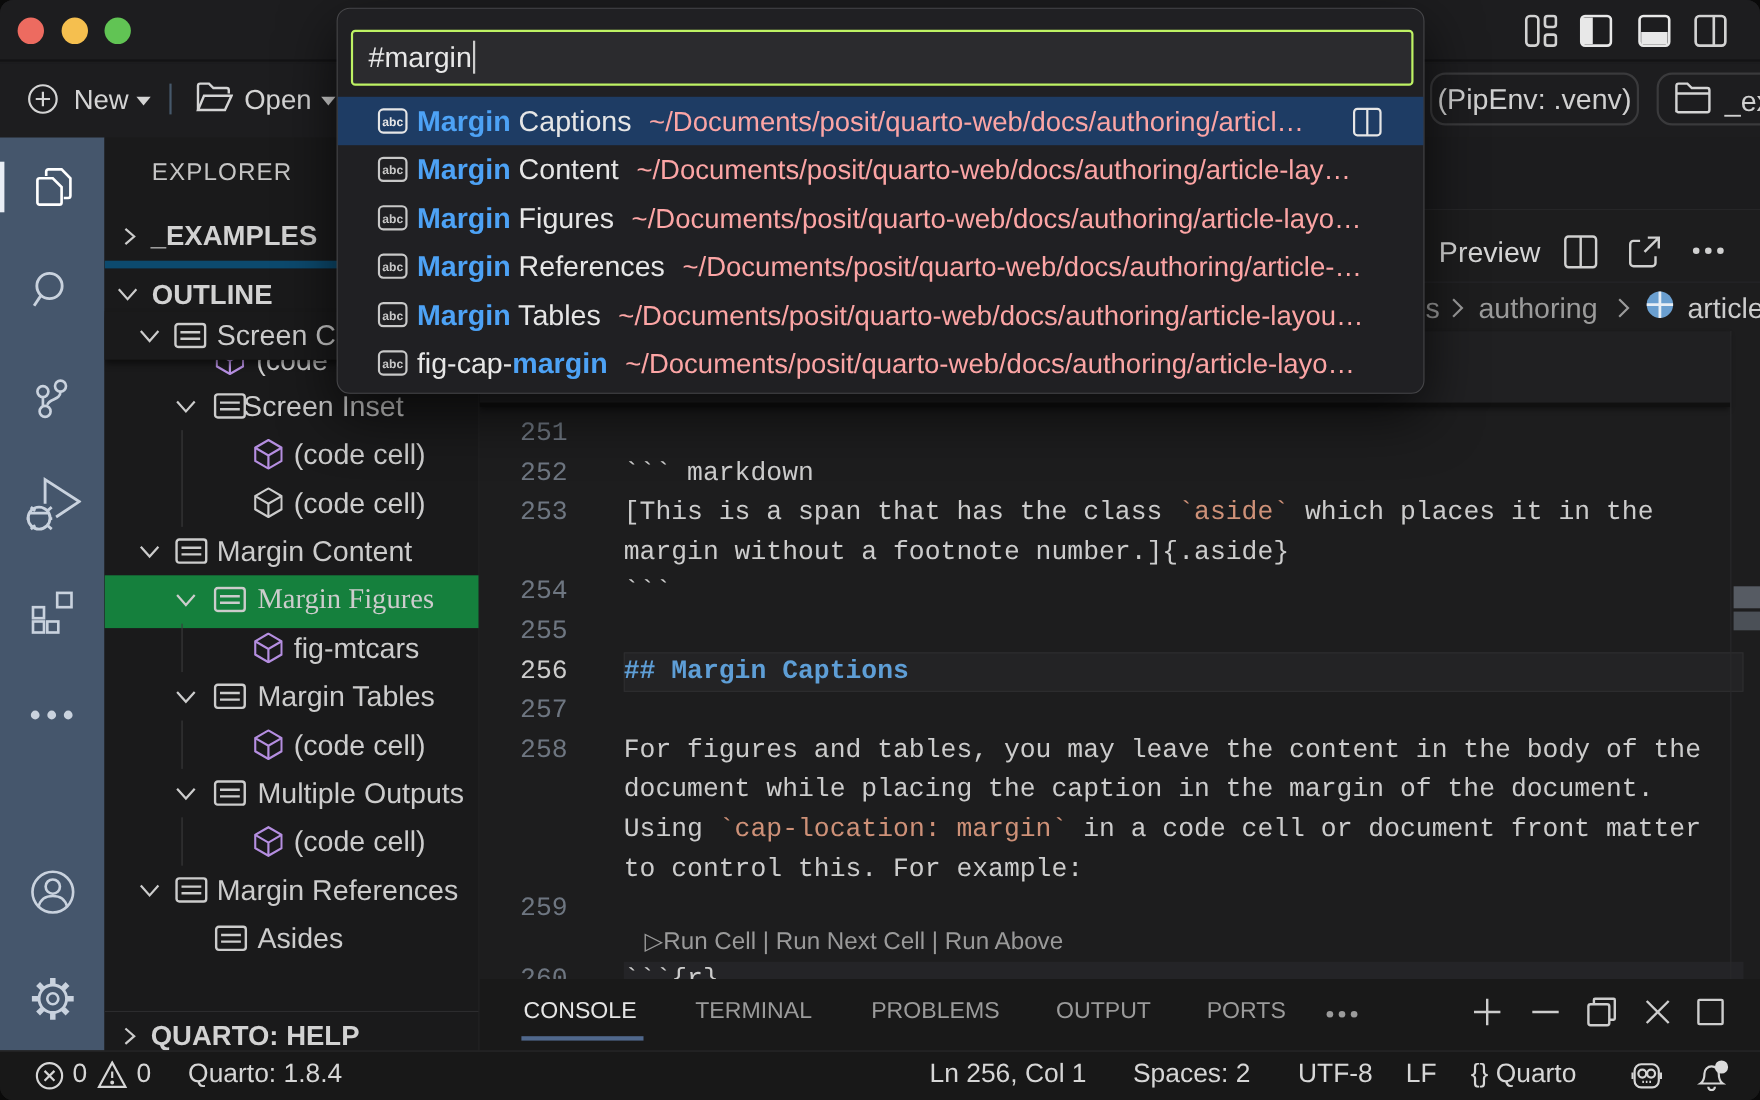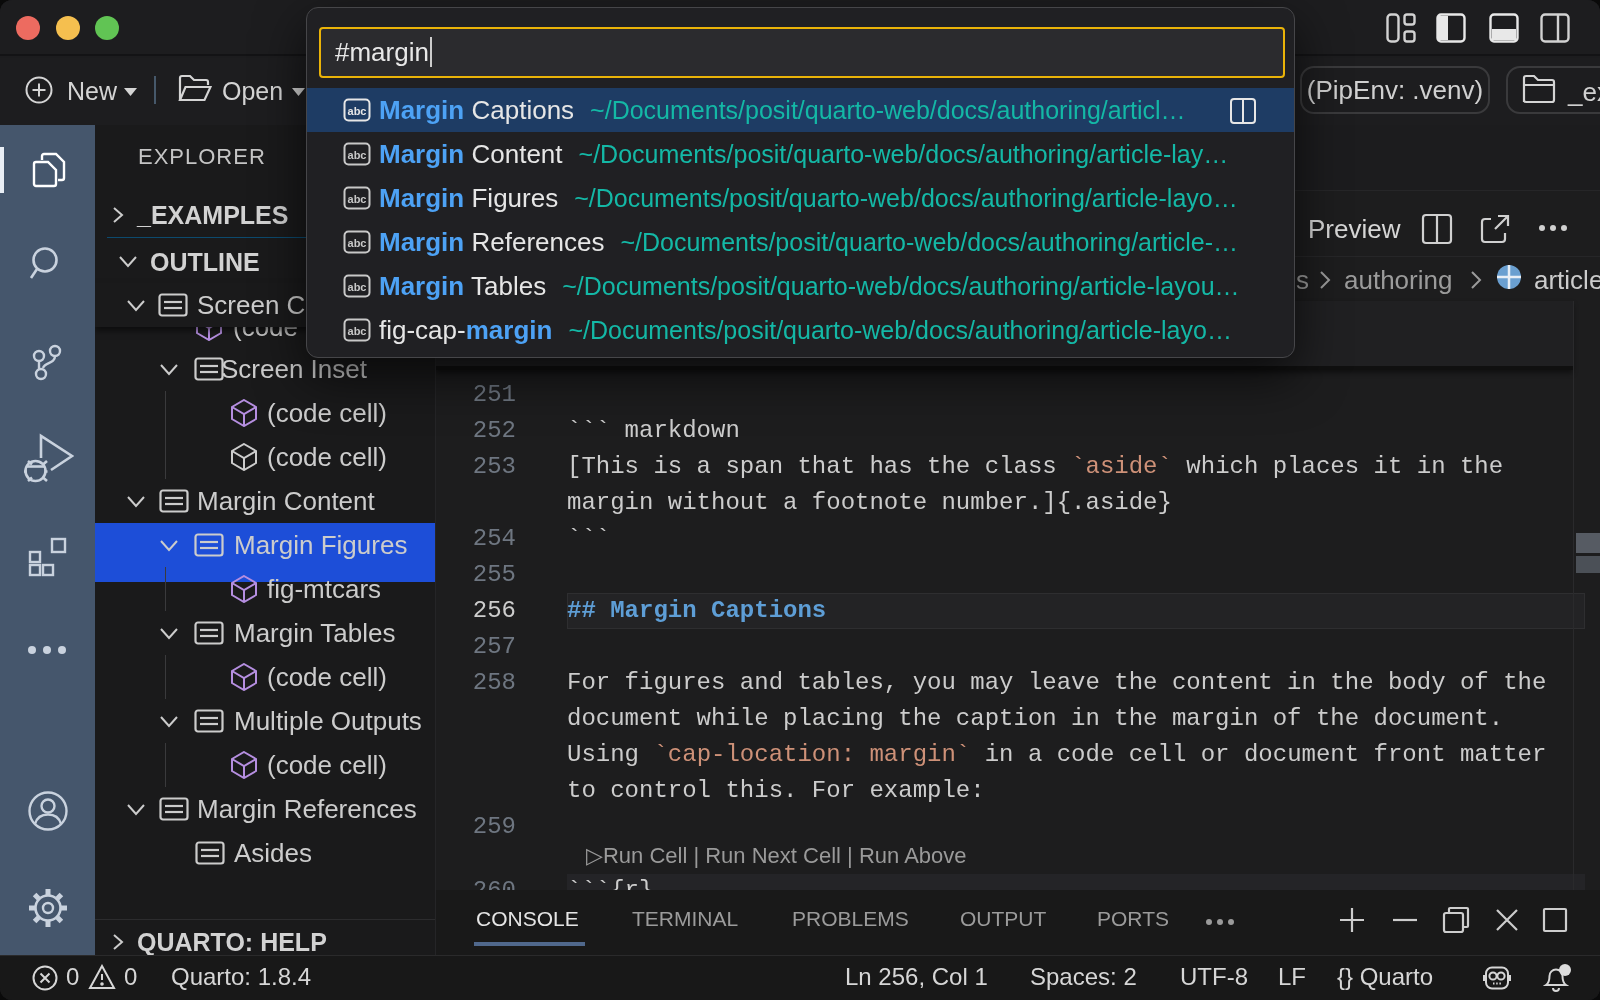--- a/index.html
+++ b/index.html
@@ -11,21 +11,21 @@
   background:#1c1c1e; border-radius:12px; overflow:hidden;
 }
 .ui { color:#cccccc; font-size:26px; }
 .mono { font-family:"Liberation Mono", monospace; }
 svg { display:block; }
 .qrow { }
 .qico { position:absolute; left:36px; top:10px; }
 .qlab { position:absolute; left:72px; top:7px; font-size:26px; white-space:nowrap; }
 .qhl { color:#4da2f5; font-weight:bold;text-align:right; }
 .qw { color:#e6e6e6; }
-.qpath { color:#14b8a6; font-size:25px; margin-left:16px; }
+.qpath { color:#fca5a5; font-size:25px; margin-left:16px; }
 </style>
 </head>
 <body>
 <div id="win">
 
 <div class="abs" style="left:0;top:0;width:1600px;height:56px;background:#1d1d1f;border-bottom:2px solid #131315;"></div>
 <div class="abs" style="left:16px;top:16px;width:24px;height:24px;border-radius:50%;background:#ed6b60;"></div>
 <div class="abs" style="left:56px;top:16px;width:24px;height:24px;border-radius:50%;background:#f5bf4f;"></div>
 <div class="abs" style="left:95px;top:16px;width:24px;height:24px;border-radius:50%;background:#61c454;"></div>
 
@@ -145,21 +145,21 @@
 <div class="abs" id="sidebar" style="left:95px;top:125px;width:341px;height:830px;background:#1a1a1b;border-right:1px solid #252527;overflow:hidden;font-size:26px;color:#cccccc;">
   <div class="abs" style="left:43px;top:19px;font-size:22px;letter-spacing:1px;color:#c5c5c5;">EXPLORER</div>
 
   <div class="abs" style="left:0;top:68px;width:341px;height:44px;">
     <svg class="abs" style="left:14px;top:13px" width="18" height="18" viewBox="0 0 18 18" fill="none" stroke="#cccccc" stroke-width="2">
           <path d="M5 2 L13 9 L5 16"></path>
         </svg>
     <div class="abs" style="left:42px;top:8px;font-weight:bold;color:#d2d2d2;font-size:25px;">_EXAMPLES</div>
   </div>
 
-  <div class="abs" style="left:12px;top:112px;width:341px;height:46px;border-top:1px solid #0c4a6e;">
+  <div class="abs" style="left:0;top:112px;width:341px;height:46px;border-top:7px solid #0c4a6e;">
     <svg class="abs" style="left:11px;top:17px" width="20" height="14" viewBox="0 0 20 14" fill="none" stroke="#cccccc" stroke-width="2">
           <path d="M2 2 L10 11 L18 2"></path>
         </svg>
     <div class="abs" style="left:43px;top:10px;font-weight:bold;color:#d2d2d2;font-size:25px;">OUTLINE</div>
   </div>
 
   <div class="abs" style="left:0;top:158px;width:341px;height:44px;background:#1a1a1b;box-shadow:0 4px 6px rgba(0,0,0,0.5);z-index:3;">
     <svg class="abs" style="left:31px;top:16px" width="20" height="14" viewBox="0 0 20 14" fill="none" stroke="#cccccc" stroke-width="2">
           <path d="M2 2 L10 11 L18 2"></path>
         </svg>
@@ -210,21 +210,21 @@
     <svg class="abs" style="left:31px;top:16px" width="20" height="14" viewBox="0 0 20 14" fill="none" stroke="#cccccc" stroke-width="2">
           <path d="M2 2 L10 11 L18 2"></path>
         </svg>
     <svg class="abs" style="left:64px;top:10px" width="30" height="24" viewBox="0 0 30 24" fill="none" stroke="#cccccc" stroke-width="2.2">
           <rect x="1.5" y="1.5" width="27" height="21" rx="2.5"></rect>
           <line x1="6" y1="9" x2="24" y2="9"></line>
           <line x1="6" y1="15" x2="24" y2="15"></line>
         </svg>
     <div class="abs" style="left:102px;top:7px;">Margin Content</div>
   </div>
-  <div class="abs" style="left:0;top:398px;width:341px;height:59px;background:#1d4ed8;">
+  <div class="abs" style="left:0;top:398px;width:341px;height:48px;background:#15803d;font-family:Liberation Serif, serif;">
     <svg class="abs" style="left:64px;top:16px" width="20" height="14" viewBox="0 0 20 14" fill="none" stroke="#cccccc" stroke-width="2">
           <path d="M2 2 L10 11 L18 2"></path>
         </svg>
     <svg class="abs" style="left:99px;top:10px" width="30" height="24" viewBox="0 0 30 24" fill="none" stroke="#cccccc" stroke-width="2.2">
           <rect x="1.5" y="1.5" width="27" height="21" rx="2.5"></rect>
           <line x1="6" y1="9" x2="24" y2="9"></line>
           <line x1="6" y1="15" x2="24" y2="15"></line>
         </svg>
     <div class="abs" style="left:139px;top:7px;">Margin Figures</div>
   </div>
@@ -429,21 +429,21 @@
     <path d="M10 18.5 h1.5 M13.2 18.5 h1.5 M16.4 18.5 h1.5"></path>
   </svg>
   <svg class="abs" style="left:1541px;top:8px" width="30" height="28" viewBox="0 0 30 28" fill="none" stroke="#d6d6d6" stroke-width="2">
     <path d="M5 21 c3-2 3.5-5 3.5-9 a6.5 6.5 0 0 1 13 0 c0 4 .5 7 3.5 9 z"></path>
     <path d="M12 24 a3 3 0 0 0 6 0"></path>
   </svg>
     <div class="abs" style="left:1559px;top:8px;width:12px;height:12px;border-radius:50%;background:#dcdcdc;"></div>
 </div>
 
 <div class="abs" id="overlay" style="left:306px;top:7px;width:989px;height:351px;background:#202023;border:1px solid #464649;border-radius:12px;box-shadow:0 18px 50px rgba(0,0,0,0.65);overflow:hidden;z-index:50;">
-  <div class="abs" style="left:12px;top:19px;width:966px;height:51px;background:#2b2b2e;border:2px solid #eab308;border-radius:4px;">
+  <div class="abs" style="left:12px;top:19px;width:966px;height:51px;background:#2b2b2e;border:2px solid #bef264;border-radius:4px;">
     <div class="abs" style="left:14px;top:8px;color:#e8e8e8;font-size:26px;">#margin<span style="border-left:2px solid #cccccc;margin-left:1px;">​</span></div>
   </div>
 
   <div class="abs qrow" style="left:0;top:80px;width:989px;height:44px;background:#1e3c64;">
     <div class="qico">
           <svg width="28" height="24" viewBox="0 0 28 24" fill="none" stroke="#e6e6e6" stroke-width="2">
             <rect x="1.5" y="1.5" width="25" height="21" rx="4"></rect>
             <text x="14" y="16.5" fill="#e6e6e6" stroke="none" font-size="11" font-weight="bold" text-anchor="middle" font-family="Liberation Sans">abc</text>
           </svg>
         </div>

